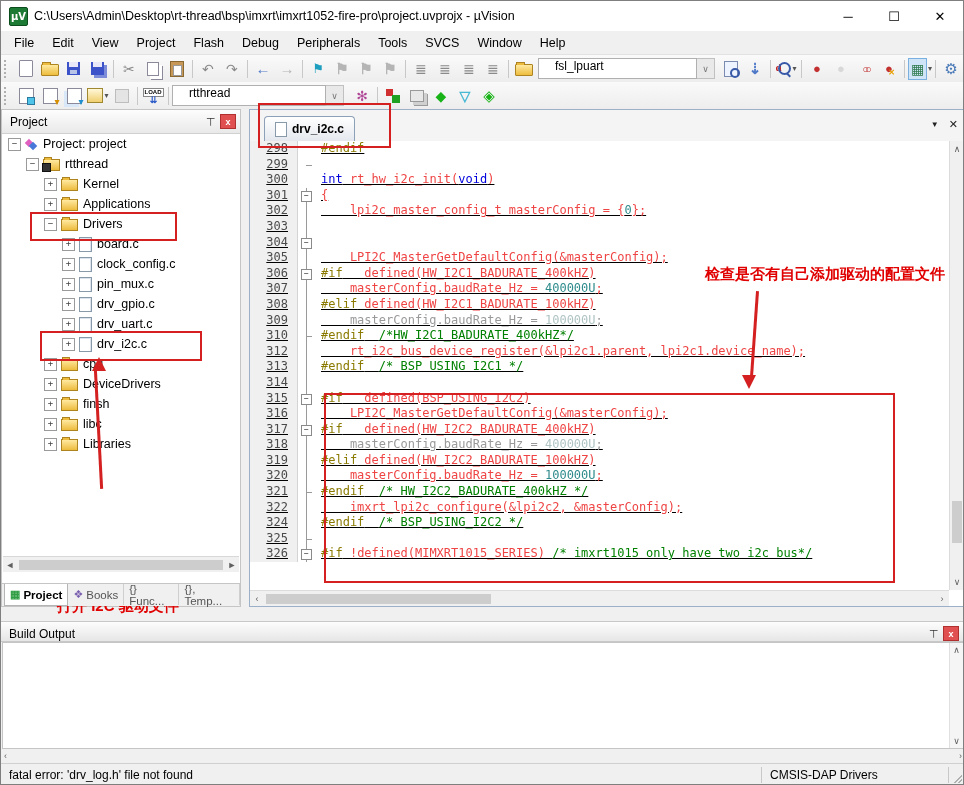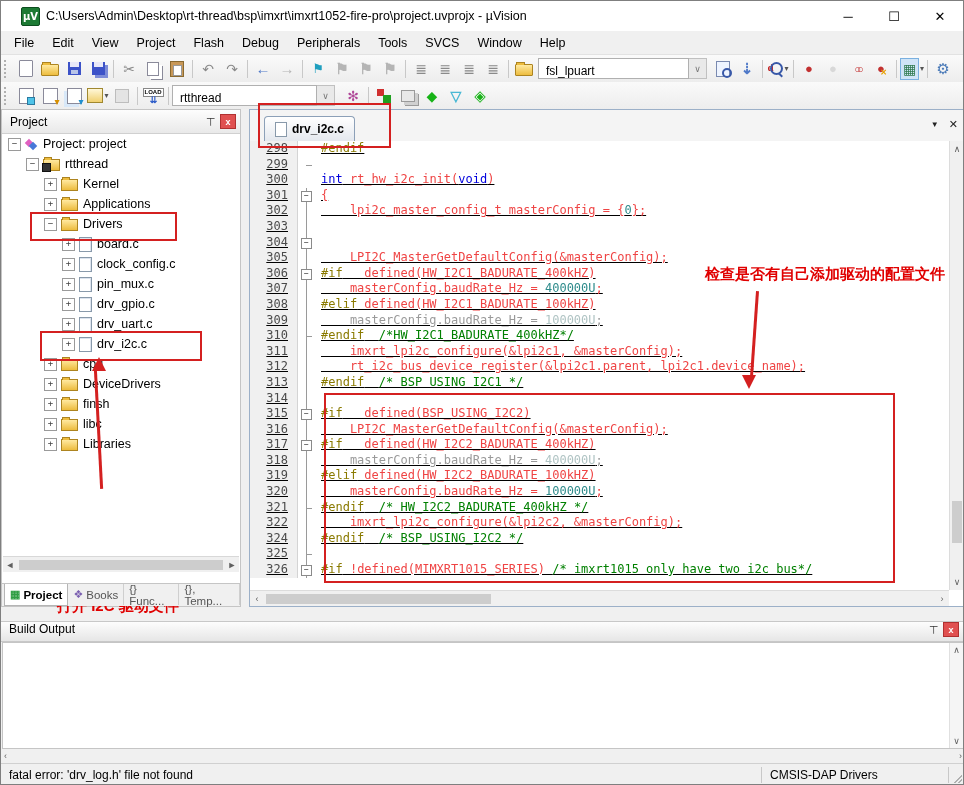--- a/index.html
+++ b/index.html
@@ -1,35 +1,35 @@
 <!DOCTYPE html>
 <html><head>
 <meta charset="utf-8">
 <style>
   html,body{margin:0;padding:0;background:#d4d4d4;font-family:"Liberation Sans",sans-serif;}
   #win{position:relative;width:964px;height:785px;background:#f0f0f0;border:1px solid #7f7f7f;box-sizing:border-box;overflow:hidden;}
   
   #titlebar{position:absolute;left:0;top:0;width:100%;height:30px;background:#ffffff;display:flex;align-items:center;}
-  #appicon{width:17px;height:17px;margin:0 6px 0 20px;background:#1d7a34;border:1px solid #0c4d1e;color:#fff;
+  #appicon{width:17px;height:17px;margin:0 6px 0 8px;background:#1d7a34;border:1px solid #0c4d1e;color:#fff;
     font:bold 10px "DejaVu Sans",sans-serif;display:flex;align-items:center;justify-content:center;border-radius:2px;}
   #title-text{font-size:12.5px;color:#000;white-space:nowrap;}
   #wincontrols{margin-left:auto;display:flex;height:100%;}
   .wcbtn{width:46px;height:100%;display:flex;align-items:center;justify-content:center;font-size:13px;color:#000;}
   
   #menubar{position:absolute;left:0;top:30px;width:100%;height:24px;background:#f0f0f0;border-bottom:1px solid #e2e2e2;display:flex;align-items:center;padding-left:4px;box-sizing:border-box;}
   .menu-item{padding:2px 9px;font-size:12.5px;color:#000;}
   
   .toolbar{position:absolute;left:0;width:100%;background:linear-gradient(#fafafa,#ededed);display:flex;align-items:center;}
   #toolbar1{top:54px;height:27px;border-bottom:1px solid #e0e0e0;}
   #toolbar2{top:81px;height:27px;border-bottom:1px solid #d6d6d6;}
   .grip{width:5px;height:18px;margin:0 3px;border-left:2px dotted #b0b0b0;}
   .tbtn{width:24px;height:22px;display:flex;align-items:center;justify-content:center;position:relative;flex:0 0 auto;}
   .tbsep{width:1px;height:18px;background:#c8c8c8;margin:0 3px;flex:0 0 auto;}
   .dd{font-size:8px;color:#555;margin-left:1px;}
-  .combo{height:19px;background:#fff;border:1px solid #b0b0b0;display:flex;align-items:flex-end;font-size:12px;padding-left:7px;color:#000;}
+  .combo{height:19px;background:#fff;border:1px solid #b0b0b0;display:flex;align-items:flex-start;font-size:12px;padding-left:16px;color:#000;}
   .combobtn{width:17px;height:19px;background:#e9e9e9;border:1px solid #c0c0c0;border-left:none;display:flex;align-items:center;justify-content:center;font-size:9px;color:#777;}
   
   .g-dim{color:#8a8a8a;font-size:14px;} .g-blue{color:#4f79c8;font-size:15px;font-weight:bold;}
   .g-gray{color:#b5b5b5;font-size:15px;font-weight:bold;} .g-teal{color:#1f9fbf;font-size:13px;}
   .g-red{color:#c23030;font-size:13px;} .g-pale{color:#d8d8d8;font-size:13px;}
   .g-red2{color:#c23030;font-size:11px;letter-spacing:-4px;}
   .g-redx{color:#c23030;font-size:13px;position:relative;}
   .g-redx::after{content:"✕";position:absolute;right:-2px;bottom:-1px;font-size:8px;color:#e8a000;font-weight:bold;}
   .g-steel{color:#4a7ab8;font-size:15px;} .g-wand{color:#b04898;font-size:14px;}
   .g-green{color:#17b317;font-size:14px;} .g-cyanfill{color:#49b8d4;font-size:14px;font-weight:bold;}
@@ -116,21 +116,21 @@
   #ed-hscroll{position:absolute;left:0;right:15px;bottom:0;height:15px;background:#f0f0f0;border-top:1px solid #dcdcdc;display:flex;align-items:center;}
   #ed-vscroll{position:absolute;right:0;top:31px;bottom:16px;width:14px;background:#f0f0f0;border-left:1px solid #dcdcdc;}
   .scroll-arrow{color:#606060;font-size:9px;text-align:center;}
   .vthumb{position:absolute;left:2px;width:10px;background:#cdcdcd;}
   .hthumb{height:10px;background:#cdcdcd;margin:0 2px;}
   
   .redbox{position:absolute;border:2px solid #d42020;pointer-events:none;z-index:50;}
   .redline{position:absolute;background:#d42020;pointer-events:none;z-index:50;}
   .redhead{position:absolute;width:0;height:0;pointer-events:none;z-index:50;}
   
-  #build-header{position:absolute;left:0;top:620px;width:964px;height:21px;background:linear-gradient(#fdfdfd,#e6e6e6);border-top:1px solid #c8c8c8;border-bottom:1px solid #c8c8c8;display:flex;align-items:flex-start;padding:0 6px 0 8px;font-size:12px;color:#000;box-sizing:border-box;}
+  #build-header{position:absolute;left:0;top:620px;width:964px;height:21px;background:linear-gradient(#fdfdfd,#e6e6e6);border-top:1px solid #c8c8c8;border-bottom:1px solid #c8c8c8;display:flex;align-items:flex-end;padding:0 6px 0 8px;font-size:12px;color:#000;box-sizing:border-box;}
   #build-header .hsp{margin-left:auto;display:flex;align-items:center;gap:4px;}
   #build-content{position:absolute;left:1px;top:641px;width:962px;height:107px;background:#fff;border:1px solid #c5c5c5;box-sizing:border-box;}
   #bo-vscroll{position:absolute;right:0;top:0;bottom:0;width:14px;background:#f5f5f5;border-left:1px solid #e0e0e0;display:flex;flex-direction:column;justify-content:space-between;padding:2px 0;box-sizing:border-box;}
   #bo-hscroll{position:absolute;left:1px;top:748px;width:962px;height:14px;background:#f0f0f0;display:flex;align-items:center;justify-content:space-between;padding:0 2px;box-sizing:border-box;}
   
   #statusbar{position:absolute;left:0;top:762px;width:964px;height:23px;background:#f0f0f0;border-top:1px solid #d0d0d0;display:flex;align-items:center;font-size:12px;color:#000;box-sizing:border-box;}
   #status-msg{padding-left:8px;flex:1;}
   .statussep{width:1px;height:16px;background:#c8c8c8;}
   #status-debugger{width:178px;padding-left:8px;}
   #grip{width:16px;height:100%;position:relative;}
@@ -468,21 +468,20 @@
           <div class="cl"><span class="ln">301</span><span class="fold vl"><span class="fbox">−</span></span><span class="codetext"><span class="t">{</span></span></div>
           <div class="cl"><span class="ln">302</span><span class="fold vl"></span><span class="codetext"><span class="t">    lpi2c_master_config_t masterConfig = {</span><span class="n">0</span><span class="t">};</span></span></div>
           <div class="cl"><span class="ln">303</span><span class="fold vl"></span><span class="codetext"></span></div>
           <div class="cl"><span class="ln">304</span><span class="fold vl"><span class="fbox">−</span></span></div>
           <div class="cl"><span class="ln">305</span><span class="fold vl"></span><span class="codetext"><span class="t">    LPI2C_MasterGetDefaultConfig(&amp;masterConfig);</span></span></div>
           <div class="cl"><span class="ln">306</span><span class="fold vl"><span class="fbox">−</span></span><span class="codetext"><span class="p">#if</span><span class="t">   defined(HW_I2C1_BADURATE_400kHZ)</span></span></div>
           <div class="cl"><span class="ln">307</span><span class="fold vl"></span><span class="codetext"><span class="t">    masterConfig.baudRate_Hz = </span><span class="n">400000U</span><span class="t">;</span></span></div>
           <div class="cl"><span class="ln">308</span><span class="fold vl"></span><span class="codetext"><span class="p">#elif</span><span class="t"> defined(HW_I2C1_BADURATE_100kHZ)</span></span></div>
           <div class="cl"><span class="ln">309</span><span class="fold vl"></span><span class="codetext"><span class="i">    masterConfig.baudRate_Hz = </span><span class="j">100000U</span><span class="i">;</span></span></div>
           <div class="cl"><span class="ln">310</span><span class="fold vl tick"></span><span class="codetext"><span class="p">#endif</span><span class="t">  </span><span class="c">/*HW_I2C1_BADURATE_400kHZ*/</span></span></div>
-          <div class="cl"><span class="ln">311</span><span class="fold vl"></span><span class="codetext"><span class="t">    imxrt_lpi2c_configure(&amp;lpi2c1, &amp;masterConfig);</span></span></div>
           <div class="cl"><span class="ln">312</span><span class="fold vl"></span><span class="codetext"><span class="t">    rt_i2c_bus_device_register(&amp;lpi2c1.parent, lpi2c1.device_name);</span></span></div>
           <div class="cl"><span class="ln">313</span><span class="fold vl"></span><span class="codetext"><span class="p">#endif</span><span class="t">  </span><span class="c">/* BSP USING I2C1 */</span></span></div>
           <div class="cl"><span class="ln">314</span><span class="fold vl"></span><span class="codetext"></span></div>
           <div class="cl"><span class="ln">315</span><span class="fold vl"><span class="fbox">−</span></span><span class="codetext"><span class="p">#if</span><span class="t">   defined(BSP_USING_I2C2)</span></span></div>
           <div class="cl"><span class="ln">316</span><span class="fold vl"></span><span class="codetext"><span class="t">    LPI2C_MasterGetDefaultConfig(&amp;masterConfig);</span></span></div>
           <div class="cl"><span class="ln">317</span><span class="fold vl"><span class="fbox">−</span></span><span class="codetext"><span class="p">#if</span><span class="t">   defined(HW_I2C2_BADURATE_400kHZ)</span></span></div>
           <div class="cl"><span class="ln">318</span><span class="fold vl"></span><span class="codetext"><span class="i">    masterConfig.baudRate_Hz = </span><span class="j">400000U</span><span class="i">;</span></span></div>
           <div class="cl"><span class="ln">319</span><span class="fold vl"></span><span class="codetext"><span class="p">#elif</span><span class="t"> defined(HW_I2C2_BADURATE_100kHZ)</span></span></div>
           <div class="cl"><span class="ln">320</span><span class="fold vl"></span><span class="codetext"><span class="t">    masterConfig.baudRate_Hz = </span><span class="n">100000U</span><span class="t">;</span></span></div>
           <div class="cl"><span class="ln">321</span><span class="fold vl tick"></span><span class="codetext"><span class="p">#endif</span><span class="t">  </span><span class="c">/* HW_I2C2_BADURATE_400kHZ */</span></span></div>

